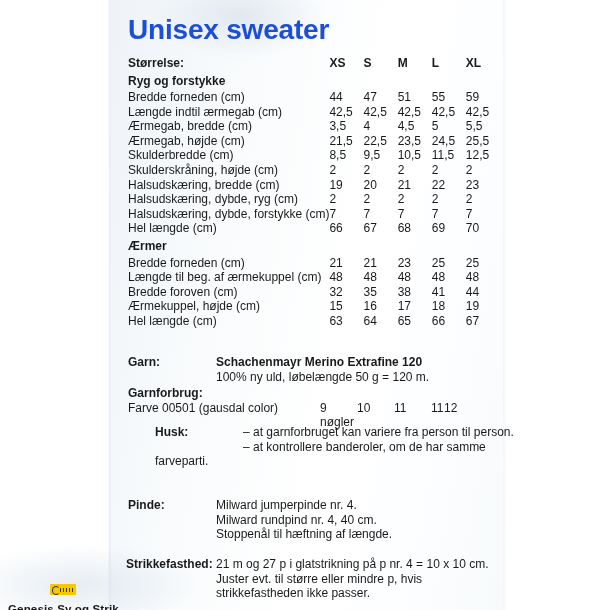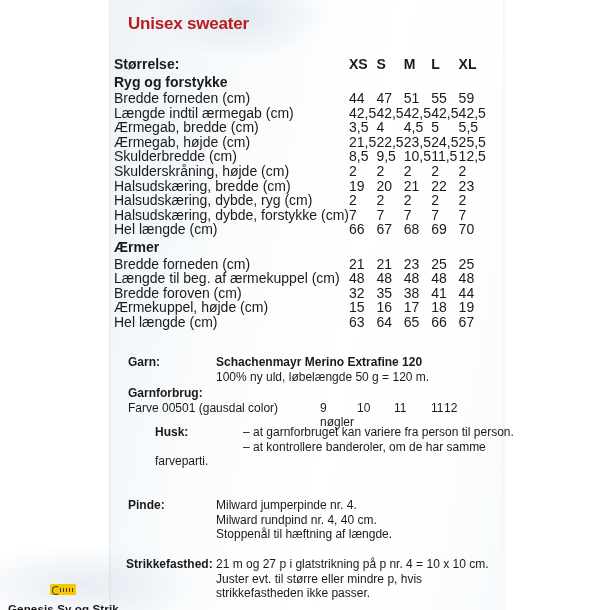--- a/index.html
+++ b/index.html
@@ -67,34 +67,34 @@
   .content {
     position: absolute;
     left: 0; top: 0;
     width: 610px; height: 610px;
   }
 
   .title {
     position: absolute;
     left: 128px;
     top: 14px;
-    font-size: 17px;
+    font-size: 28px;
     font-weight: bold;
     letter-spacing: -0.2px;
-    color: #b91c1c;
+    color: #1d4ed8;
   }
 
   
   .tbl {
     position: absolute;
-    left: 114px;
+    left: 128px;
     top: 57px;
     width: 372px;
     border-collapse: collapse;
-    font-size: 14px;
+    font-size: 12px;
     line-height: 1.0;
   }
   .tbl td {
     padding: 0;
     vertical-align: top;
     white-space: nowrap;
   }
   .tbl tr { height: 14.6px; }
   .lbl { width: 192px; }
   .num { width: 37px; }

